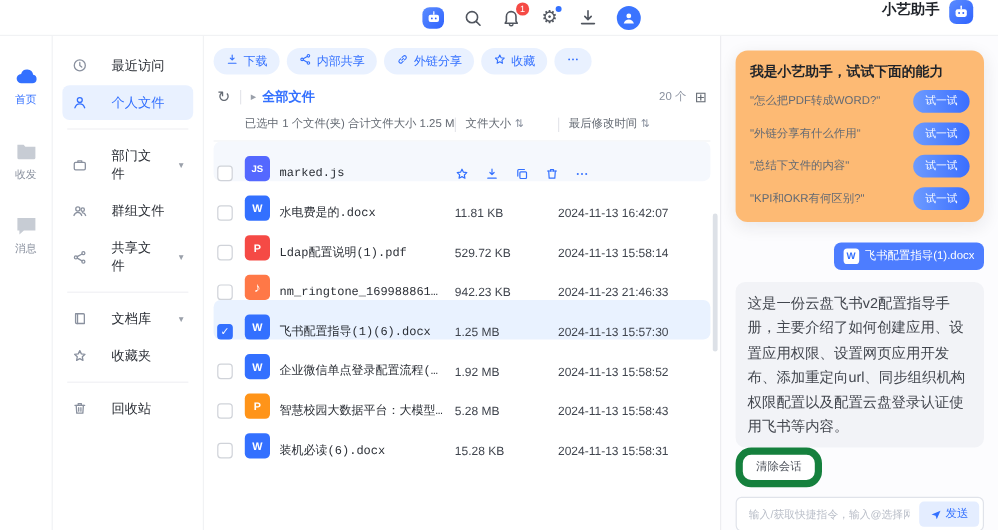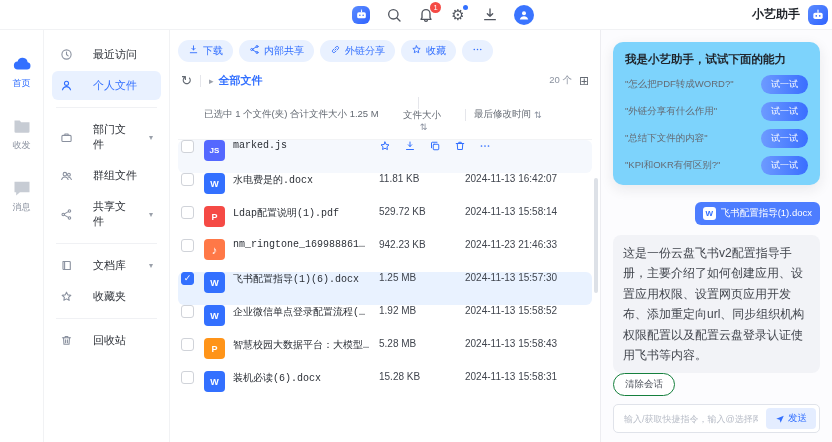--- a/index.html
+++ b/index.html
@@ -19,21 +19,21 @@
   .gear-glyph { font-size:15px; line-height:16px; display:block; text-align:center; }
   .app-tile, .assist-tile { border-radius:6px; background:linear-gradient(135deg,#5b8cff,#2f63ff);
       display:flex; align-items:center; justify-content:center; flex:none; }
   .app-tile { width:18px; height:18px; } .app-tile svg { width:13px; height:13px; }
   .assist-tile { width:20px; height:20px; } .assist-tile svg { width:14px; height:14px; }
   .badge { position:absolute; top:-5px; right:-7px; background:#f54a45; color:#fff; font-size:7.5px;
       min-width:11px; height:11px; border-radius:6px; display:flex; align-items:center; justify-content:center; padding:0 2px; }
   .dot { position:absolute; top:-2px; right:-2px; width:5px; height:5px; border-radius:50%; background:#3370ff; }
   .tb-avatar { width:20px; height:20px; border-radius:50%; background:#3a74ff; display:flex; align-items:center; justify-content:center; }
   .tb-avatar svg { width:12px; height:12px; }
-  .tb-right { position:absolute; right:4px; top:0; height:100%; display:flex; align-items:center; gap:8px; }
+  .tb-right { position:absolute; right:21px; top:0; height:100%; display:flex; align-items:flex-start; gap:8px; }
   .tb-title { font-size:12px; font-weight:700; }
 
   .content { flex:1; display:flex; min-height:0; }
 
   
   .rail { width:44px; flex:none; border-right:1px solid #f1f2f4; display:flex; flex-direction:column; align-items:center; padding-top:24px; gap:26px; }
   .rail-item { display:flex; flex-direction:column; align-items:center; gap:3px; font-size:9px; color:#8a919f; }
   .rail-item .ri-icon { width:20px; height:20px; color:#c7ccd4; }
   .rail-item .ri-icon svg { width:20px; height:20px; }
   .rail-item.active { color:#3370ff; }
@@ -61,25 +61,25 @@
   .crumb-caret { color:#9aa0aa; font-size:9px; margin-right:5px; }
   .crumb { color:#3370ff; font-weight:700; font-size:11px; }
   .count { margin-left:auto; color:#8a919f; font-size:9.5px; }
   .grid-ic { color:#646a73; font-size:12px; margin-left:7px; line-height:1; }
 
   .sel-row { display:flex; align-items:center; margin-top:9px; padding:0 3px 7px; font-size:9.5px; color:#646a73;
       border-bottom:1px solid #f2f3f5; }
   .sel-info { flex:1; min-width:0; padding-left:23px; white-space:nowrap; overflow:hidden; }
   .hcol { display:flex; align-items:center; flex:none; }
   .hcol .vdiv { margin:0 8px 0 0; }
-  .hcol-size { width:86px;flex-direction:column; }
+  .hcol-size { width:86px; }
   .hcol-date { width:124px; }
   .sort { color:#8a919f; font-size:9px; margin-left:3px; }
 
-  .file-row { display:flex; align-items:flex-start; height:33px; border-radius:6px; padding:0 3px; font-size:10px; }
+  .file-row { display:flex; align-items:flex-end; height:33px; border-radius:6px; padding:0 3px; font-size:10px; }
   .file-row.hovered { background:#f5f8fd; }
   .file-row.selected { background:#e9f2ff; }
   .cb { width:13px; height:13px; border:1px solid #d0d3d9; border-radius:3px; margin-right:10px; flex:none; background:#fff; }
   .cb.checked { background:#3370ff; border-color:#3370ff; color:#fff; display:flex; align-items:center; justify-content:center; font-size:9px; line-height:1; }
   .ficon { width:21px; height:21px; border-radius:4px; margin-right:8px; flex:none; display:flex; align-items:center;
       justify-content:center; color:#fff; font-weight:700; font-size:9px; }
   .ficon.js { background:#5468ff; font-size:8px; }
   .ficon.word { background:#3370ff; }
   .ficon.pdf { background:#f54a45; }
   .ficon.audio { background:#ff7847; font-size:11px; }
@@ -87,33 +87,33 @@
   .fname { flex:1; min-width:0; overflow:hidden; text-overflow:ellipsis; white-space:nowrap; padding-right:8px; color:#2b2f36;font-family:Liberation Mono, monospace; }
   .fsize { width:86px; flex:none; color:#40454e; }
   .fdate { width:124px; flex:none; color:#40454e; }
   .row-actions { width:210px; flex:none; display:flex; align-items:center; gap:13px; color:#3370ff; }
   .row-actions svg { width:12px; height:12px; }
   .list-scroll { position:absolute; right:2px; top:148px; width:4px; height:115px; background:#dde1e7; border-radius:2px; }
 
   
   .assistant { width:232px; flex:none; border-left:1px solid #ededf1; background:#fcfcfe;
       display:flex; flex-direction:column; padding:12px 12px 10px; }
-  .intro-card { background:#7dd3fc; border-radius:10px; box-shadow:0 4px 14px rgba(31,35,41,.09); padding:10px 12px; }
+  .intro-card { background:#fdba74; border-radius:10px; box-shadow:0 4px 14px rgba(31,35,41,.09); padding:10px 12px; }
   .intro-title { font-size:11.5px; font-weight:700; margin-bottom:3px; }
   .sug { display:flex; align-items:center; justify-content:space-between; margin-top:8px; }
   .sug-q { font-size:9.5px; color:#646a73; white-space:nowrap; overflow:hidden; text-overflow:ellipsis; }
   .try-btn { font-size:9px; color:#fff; background:linear-gradient(90deg,#6d9bff,#3a6eff); border-radius:10px; padding:3px 10px; flex:none; margin-left:8px; }
   .chip-row { display:flex; justify-content:flex-end; margin-top:17px; }
   .file-chip { display:flex; align-items:center; gap:5px; background:#4d7dff; color:#fff; font-size:9.5px; border-radius:6px; padding:5px 8px; max-width:100%; }
   .chip-ic { width:13px; height:13px; background:#fff; color:#3370ff; border-radius:3px; font-size:8px; font-weight:700;
       display:flex; align-items:center; justify-content:center; flex:none; }
   .chip-name { white-space:nowrap; overflow:hidden; text-overflow:ellipsis; }
   .answer { margin-top:10px; background:#f2f3f7; border-radius:8px; padding:8px 10px; font-size:12px; line-height:1.7; color:#42464e; }
   .assist-bottom { margin-top:auto; }
-  .clear-btn { display:inline-block; border:1px solid #15803d; border-radius:13px; background:#fff; color:#51565f;
+  .clear-btn { display:inline-block; border:6px solid #15803d; border-radius:13px; background:#fff; color:#51565f;
       font-size:9.5px; padding:4px 11px; margin-bottom:8px; }
   .input-row { display:flex; align-items:center; border:1px solid #e0e3ea; border-radius:5px; background:#fff; padding:3px 3px 3px 8px; }
   .chat-input { flex:1; border:none; outline:none; font-size:9px; color:#1f2329; min-width:0; background:transparent; }
   .chat-input::placeholder { color:#b9bec8; }
   .send-btn { display:flex; align-items:center; gap:3px; background:#e4edff; color:#3370ff; border-radius:4px; padding:4px 9px; font-size:9.5px; flex:none; margin-left:6px; }
   .send-btn svg { width:10px; height:10px; }
 </style>
 </head>
 <body>
 

